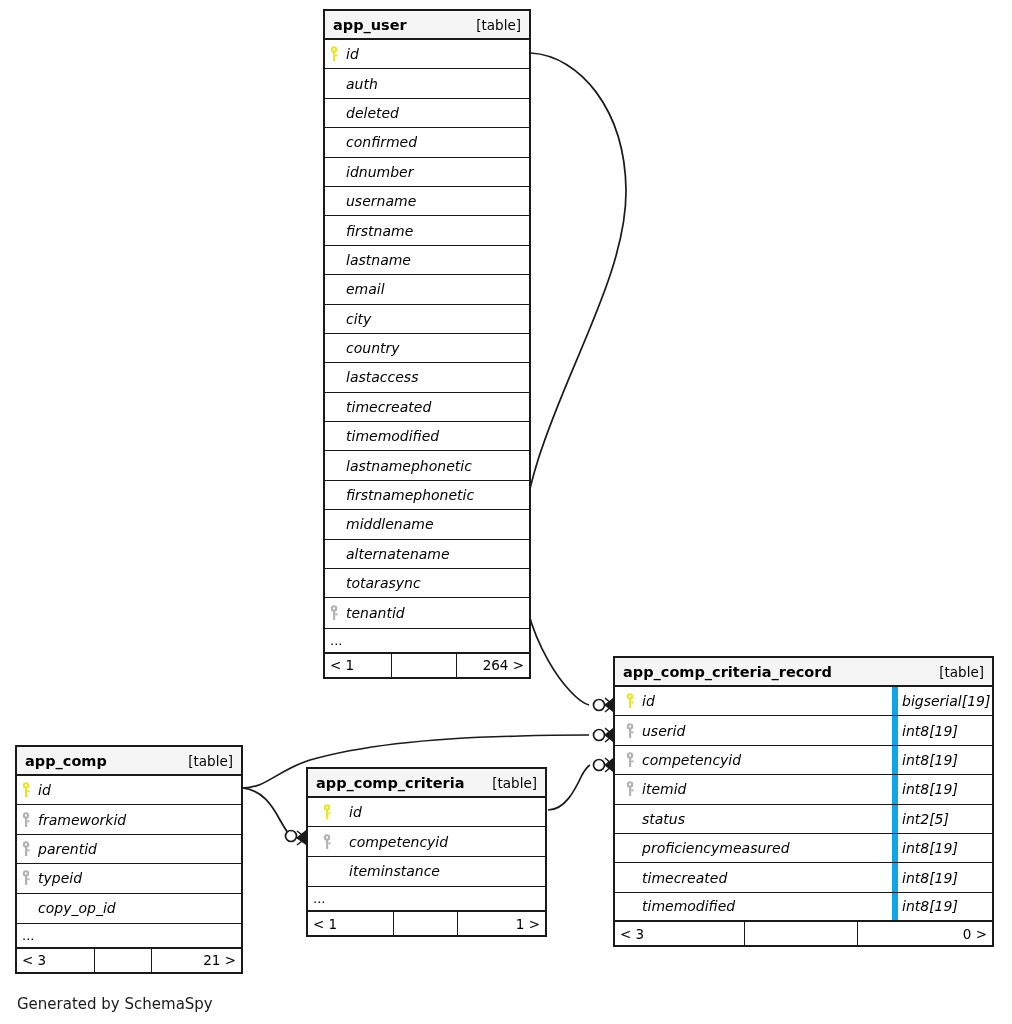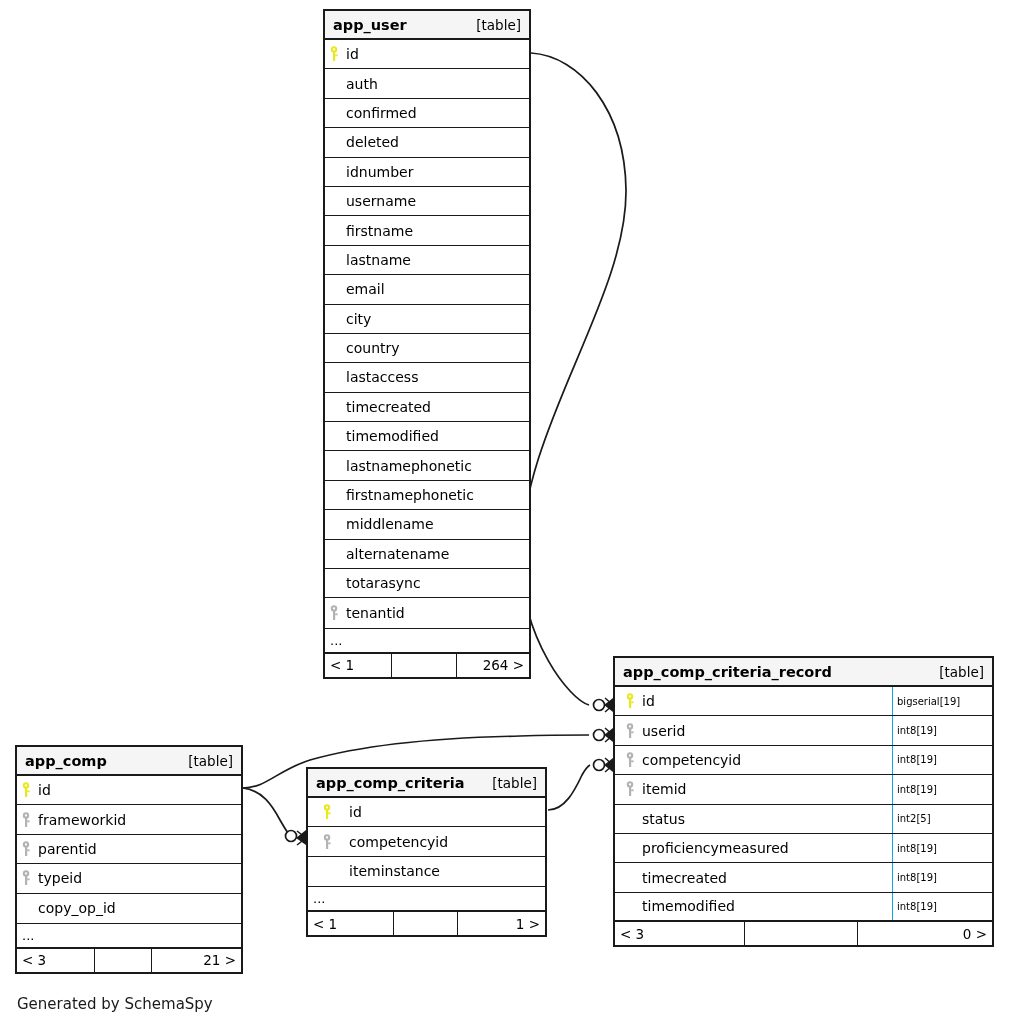--- a/index.html
+++ b/index.html
@@ -57,38 +57,39 @@
     font-size: 13.5px;
     white-space: nowrap;
   }
   .tbl-row {
     display: flex;
     align-items: center;
     box-sizing: border-box;
     height: 29.4px;
     border-bottom: 1px solid #1a1a1a;
     background: #ffffff;
+    font-style: italic;
   }
   .col-cell {
     display: flex;
     align-items: center;
     flex: 1 1 auto;
     min-width: 0;
     height: 100%;
     box-sizing: border-box;
     padding-left: 6px;
   }
   .type-cell {
     display: flex;
     align-items: center;
     box-sizing: border-box;
     height: 100%;
-    border-left: 1px solid #0ea5e9;
+    border-left: 6px solid #0ea5e9;
     padding-left: 4px;
-    font-size: 10px;
+    font-size: 14px;
     white-space: nowrap;
   }
   .keyslot {
     width: 18px;
     min-width: 18px;
     display: flex;
     align-items: center;
     justify-content: center;
   }
   .keyslot.wide {
@@ -191,25 +192,25 @@
           </svg>
       </span>
       <span class="colname">id</span>
     </div>
     <div class="tbl-row">
       <span class="keyslot"></span>
       <span class="colname">auth</span>
     </div>
     <div class="tbl-row">
       <span class="keyslot"></span>
+      <span class="colname">deleted</span>
+    </div>
+    <div class="tbl-row">
+      <span class="keyslot"></span>
       <span class="colname">confirmed</span>
-    </div>
-    <div class="tbl-row">
-      <span class="keyslot"></span>
-      <span class="colname">deleted</span>
     </div>
     <div class="tbl-row">
       <span class="keyslot"></span>
       <span class="colname">idnumber</span>
     </div>
     <div class="tbl-row">
       <span class="keyslot"></span>
       <span class="colname">username</span>
     </div>
     <div class="tbl-row">

